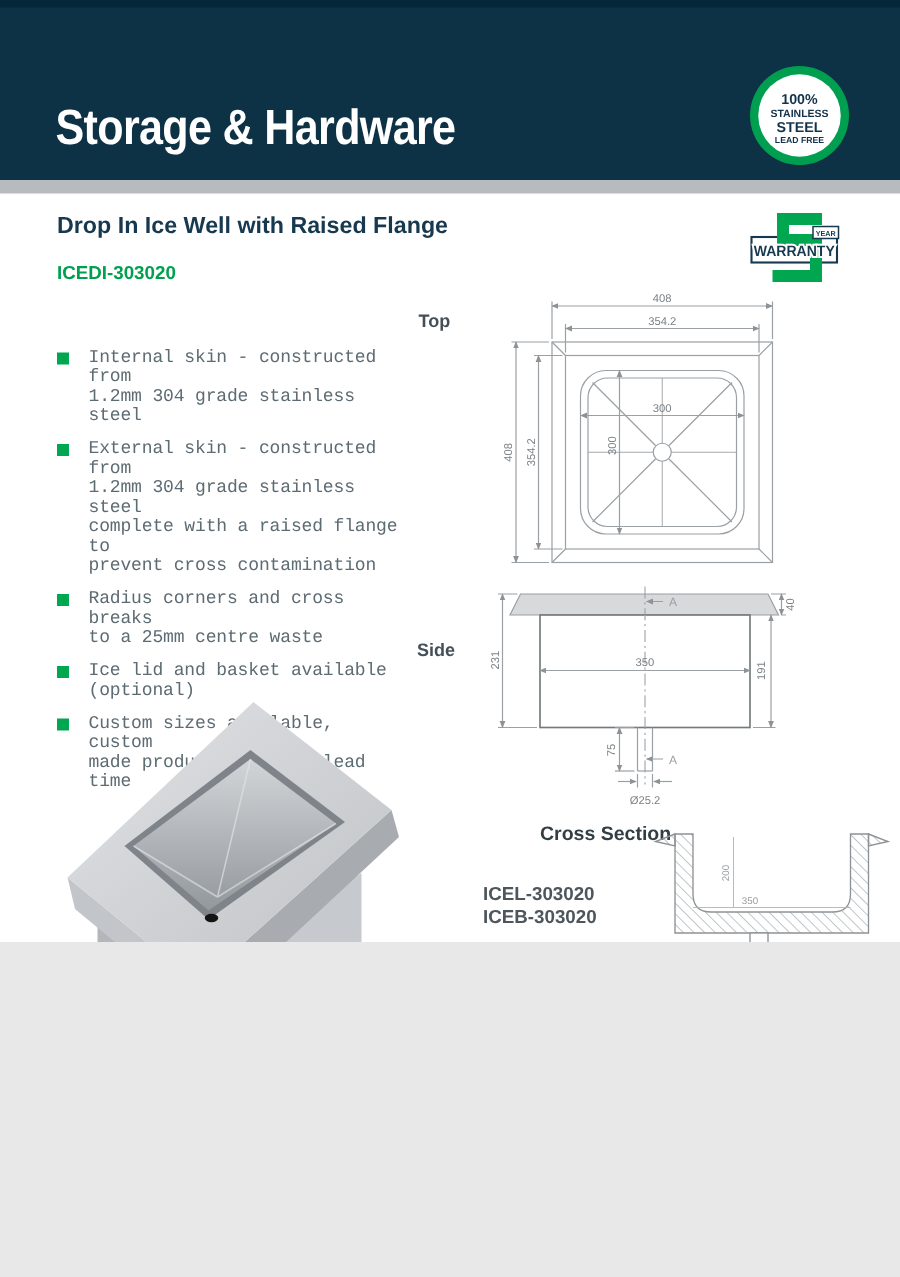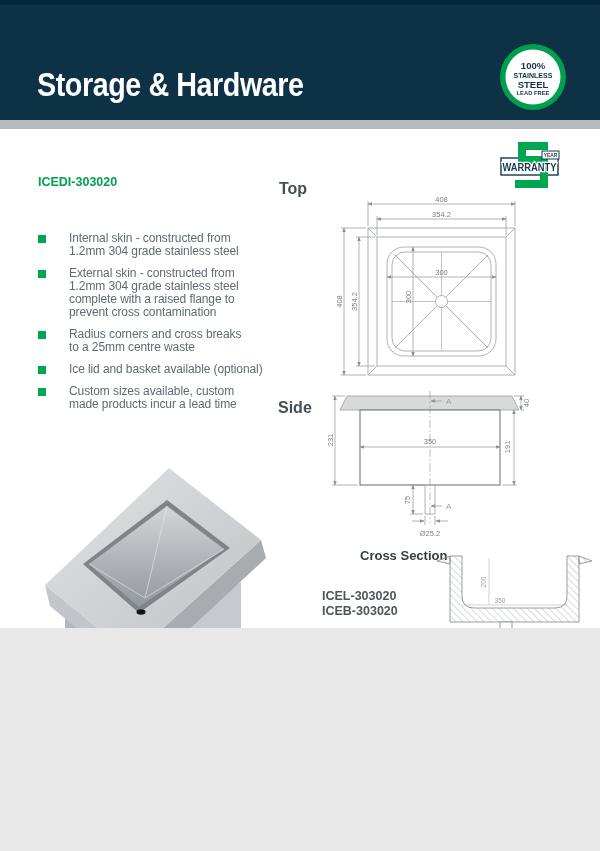--- a/index.html
+++ b/index.html
@@ -18,26 +18,26 @@
     font-size:33px; letter-spacing:-0.5px; transform:scale(.87,1); transform-origin:left center;
     white-space:nowrap;
   }
   .graybar { position:absolute; left:0; top:120px; width:600px; height:9px; background:#b7bbbf; }
 
   
   .prod-title { position:absolute; left:38px; top:142px; font-size:15.5px; font-weight:bold; color:#16394f; }
   .prod-code  { position:absolute; left:38px; top:175px; font-size:12.5px; font-weight:bold; color:#00a14e;text-align:right; }
   .prod-size  { position:absolute; left:38px; top:191px; font-size:12.5px; font-weight:bold; font-style:italic; color:#00a14e; }
 
-  .view-label { position:absolute; font-size:16px; font-weight:600; color:#454f57; }
+  .view-label { position:absolute; font-size:12px; font-weight:600; color:#454f57;margin-top:27px; }
   .cross-label { position:absolute; left:360px; top:548px; font-size:13px; font-weight:bold; color:#333d44; }
 
   
   .features { position:absolute; left:38px; top:232px; width:228px; }
-  .feature { display:flex; gap:23px; margin-bottom:9px; }
+  .feature { display:flex; gap:13px; margin-bottom:9px;font-family:Liberation Mono, monospace; }
   .bullet { flex:0 0 8px; width:8px; height:8px; background:#00a650; margin-top:2.5px; }
   .feature-text { font-size:12px; line-height:13px; color:#5d6b72; white-space:pre-line; letter-spacing:-0.1px; }
 
   .related { position:absolute; left:287px; top:589px; font-size:12.5px; line-height:15px; font-weight:600; color:#4c565c;margin-left:35px; }
 
   
   .footer-url { position:absolute; left:0; top:788px; width:600px; text-align:center;
     font-size:18px; font-weight:bold; letter-spacing:-0.6px; color:#16394f; }
   .footer-url .g { color:#00a650; }
   .footer-bar { position:absolute; left:0; top:810px; width:600px; height:41px; background:#0d3246; }
@@ -60,20 +60,21 @@
       <circle cx="35" cy="35" r="33" fill="#009e4f"></circle>
       <circle cx="35" cy="35" r="27.5" fill="#ffffff"></circle>
       <text x="35" y="27" text-anchor="middle" font-size="9.5" font-weight="bold" fill="#13334a">100%</text>
       <text x="35" y="36" text-anchor="middle" font-size="7" font-weight="bold" fill="#13334a">STAINLESS</text>
       <text x="35" y="46" text-anchor="middle" font-size="9.5" font-weight="bold" fill="#13334a">STEEL</text>
       <text x="35" y="53" text-anchor="middle" font-size="5.8" font-weight="bold" fill="#13334a">LEAD FREE</text>
     </svg>
   </div>
   <div class="graybar"></div>
 
+  <div class="prod-title">Drop In Ice Well with Raised Flange</div>
   <div class="prod-code">ICEDI-303020</div>
 
   <svg class="abs" style="left:499px;top:140px" width="64" height="54">
     <rect x="2" y="18" width="57" height="17" fill="none" stroke="#16394f" stroke-width="1.4"></rect>
     <path d="M19,2h30v8h-30z M19,2h8v22h-8z M19,16h30v8h-30z M41,16h8v32h-8z M16,40h33v8h-33z" fill="#00a650"></path>
     <text x="30.5" y="30.5" text-anchor="middle" font-size="10" textLength="54" lengthAdjust="spacingAndGlyphs" class="halo">WARRANTY</text>
     <rect x="43" y="11" width="17" height="8" fill="#ffffff" stroke="#16394f" stroke-width="1"></rect>
     <text x="51.5" y="17.3" text-anchor="middle" font-size="4.8" font-weight="bold" fill="#16394f">YEAR</text>
   </svg>
 

